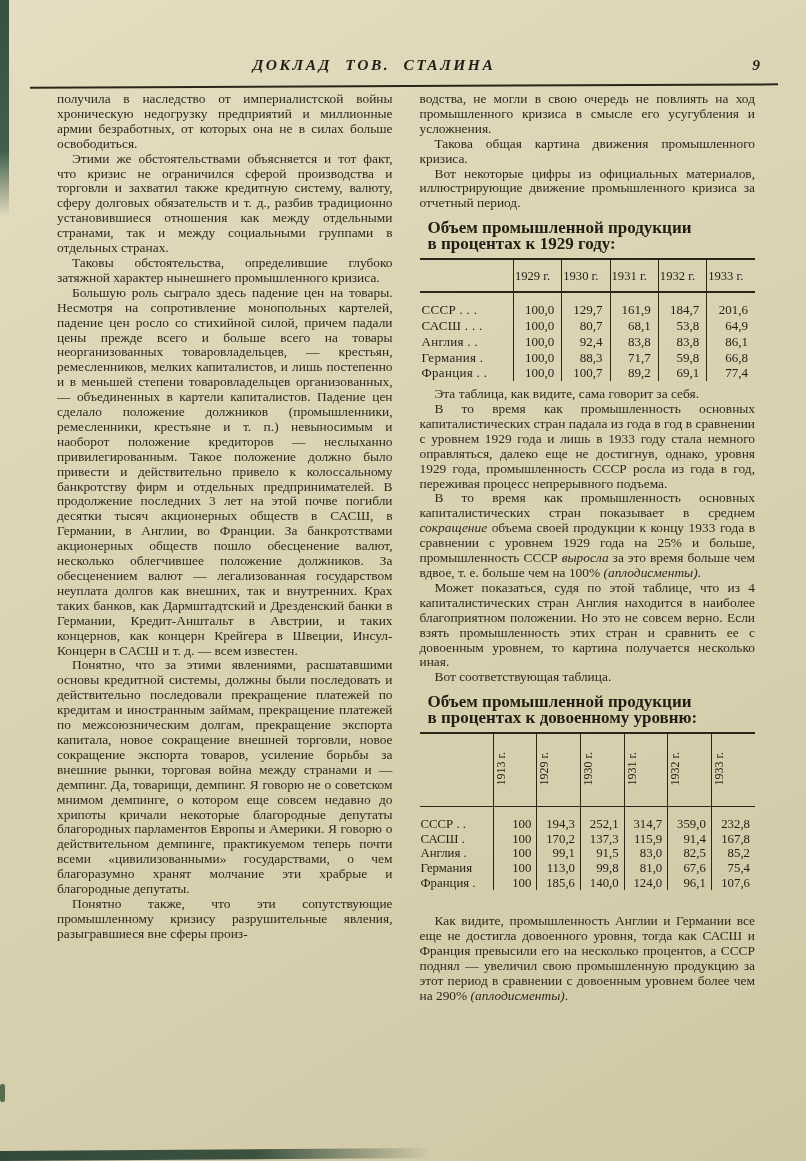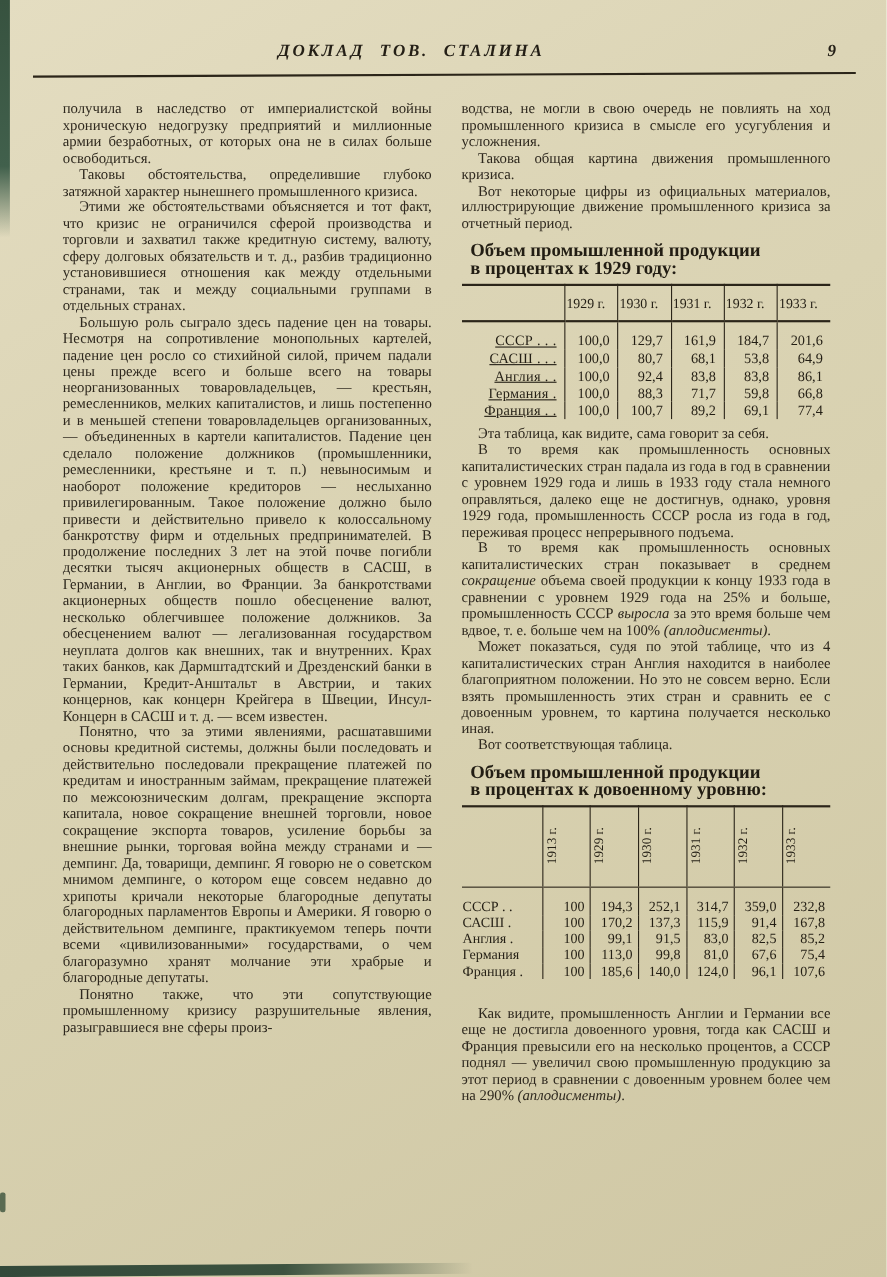--- a/index.html
+++ b/index.html
@@ -9,21 +9,21 @@
          background:linear-gradient(150deg,#e4ddc1 0%,#dcd5b6 30%,#d8d1b0 55%,#cfc7a4 100%);
          color:#2c261c;}
   
   .strip-left{position:absolute;left:0;top:0;width:9px;height:216px;
               background:linear-gradient(to bottom,#37523f 0%,#41604c 70%,rgba(65,96,76,0) 100%);}
   .strip-left-small{position:absolute;left:0;top:1084px;width:5px;height:18px;background:#5a6b52;border-radius:2px;}
   .strip-bottom{position:absolute;left:0;bottom:0;width:430px;height:10px;
               background:linear-gradient(to right,#33493a 0%,#3c523f 60%,rgba(60,82,63,0) 100%);
               transform:rotate(-0.4deg);transform-origin:left bottom;}
   
-  .running-head{position:absolute;top:38px;left:30px;right:28px;height:34px;}
+  .running-head{position:absolute;top:56px;left:30px;right:28px;height:34px;}
   .doc-title{position:absolute;left:0;right:60px;top:0;text-align:center;
              font-style:italic;font-weight:bold;font-size:15.5px;letter-spacing:2.5px;
              word-spacing:7px;color:#241f16;}
   .page-number{position:absolute;right:18px;top:0;font-style:italic;font-weight:bold;
                font-size:15.5px;color:#241f16;}
   .head-rule{position:absolute;left:0;right:0;top:29px;border-top:2.6px solid #2b2519;
              transform:rotate(-0.25deg);}
   
   .columns{position:absolute;top:92px;left:57px;right:51px;bottom:12px;
            display:flex;gap:27px;overflow:hidden;}
@@ -34,21 +34,21 @@
   
   .tbl-title{margin:9px 8px 7px;text-align:left;font-weight:bold;
              font-size:17px;line-height:15.5px;color:#221d13;text-indent:0;}
   table{width:100%;border-collapse:collapse;color:#231e14;table-layout:fixed;}
   table.t1{border-top:2.3px solid #2b2519;margin-bottom:6px;}
   .t1 th{border-bottom:2px solid #2b2519;font-weight:normal;font-size:12.6px;
          padding:9px 1px 7px;white-space:nowrap;}
   .t1 th+th,.t1 td+td{border-left:1.4px solid #2b2519;}
   .t1 td{font-size:13px;text-align:right;padding:0 7px 0 0;line-height:15.8px;white-space:nowrap;}
   .t1 tr.first td{padding-top:9px;}
-  .t1 td.lbl{text-align:right;padding-left:2px;letter-spacing:0.3px;text-decoration:underline;}
+  .t1 td.lbl{text-align:left;padding-left:2px;letter-spacing:0.3px;}
   table.t2{border-top:2.3px solid #2b2519;margin-bottom:24px;}
   .t2 th{border-bottom:1.8px solid #2b2519;font-weight:normal;height:66px;
          vertical-align:middle;padding:3px 0;}
   .t2 th+th,.t2 td+td{border-left:1.4px solid #2b2519;}
   .t2 .vert{display:inline-block;writing-mode:vertical-rl;transform:rotate(180deg);
             font-size:12px;white-space:nowrap;}
   .t2 td{font-size:12.8px;text-align:right;padding:0 5px 0 0;line-height:14.6px;white-space:nowrap;}
   .t2 tr.first td{padding-top:10px;}
   .t2 td.lbl{text-align:left;padding-left:1px;}
 </style>
@@ -63,22 +63,22 @@
   <div class="running-head">
     <div class="doc-title">ДОКЛАД ТОВ. СТАЛИНА</div>
     <div class="page-number">9</div>
     <div class="head-rule"></div>
   </div>
 
   <div class="columns">
 
     <div class="col">
       <p class="cont">получила в наследство от империалистской войны хроническую недогрузку предприятий и миллионные армии безработных, от которых она не в силах больше освободиться.</p>
+      <p>Этими же обстоятельствами объясняется и тот факт, что кризис не ограничился сферой производства и торговли и захватил также кредитную систему, валюту, сферу долговых обязательств и т. д., разбив традиционно установившиеся отношения как между отдельными странами, так и между социальными группами в отдельных странах.</p>
       <p>Таковы обстоятельства, определившие глубоко затяжной характер нынешнего промышленного кризиса.</p>
-      <p>Этими же обстоятельствами объясняется и тот факт, что кризис не ограничился сферой производства и торговли и захватил также кредитную систему, валюту, сферу долговых обязательств и т. д., разбив традиционно установившиеся отношения как между отдельными странами, так и между социальными группами в отдельных странах.</p>
       <p>Большую роль сыграло здесь падение цен на товары. Несмотря на сопротивление монопольных картелей, падение цен росло со стихийной силой, причем падали цены прежде всего и больше всего на товары неорганизованных товаровладельцев, — крестьян, ремесленников, мелких капиталистов, и лишь постепенно и в меньшей степени товаровладельцев организованных, — объединенных в картели капиталистов. Падение цен сделало положение должников (промышленники, ремесленники, крестьяне и т. п.) невыносимым и наоборот положение кредиторов — неслыханно привилегированным. Такое положение должно было привести и действительно привело к колоссальному банкротству фирм и отдельных предпринимателей. В продолжение последних 3 лет на этой почве погибли десятки тысяч акционерных обществ в САСШ, в Германии, в Англии, во Франции. За банкротствами акционерных обществ пошло обесценение валют, несколько облегчившее положение должников. За обесценением валют — легализованная государством неуплата долгов как внешних, так и внутренних. Крах таких банков, как Дармштадтский и Дрезденский банки в Германии, Кредит-Анштальт в Австрии, и таких концернов, как концерн Крейгера в Швеции, Инсул-Концерн в САСШ и т. д. — всем известен.</p>
       <p>Понятно, что за этими явлениями, расшатавшими основы кредитной системы, должны были последовать и действительно последовали прекращение платежей по кредитам и иностранным займам, прекращение платежей по межсоюзническим долгам, прекращение экспорта капитала, новое сокращение внешней торговли, новое сокращение экспорта товаров, усиление борьбы за внешние рынки, торговая война между странами и — демпинг. Да, товарищи, демпинг. Я говорю не о советском мнимом демпинге, о котором еще совсем недавно до хрипоты кричали некоторые благородные депутаты благородных парламентов Европы и Америки. Я говорю о действительном демпинге, практикуемом теперь почти всеми «цивилизованными» государствами, о чем благоразумно хранят молчание эти храбрые и благородные депутаты.</p>
       <p>Понятно также, что эти сопутствующие промышленному кризису разрушительные явления, разыгравшиеся вне сферы произ-</p>
     </div>
 
     <div class="col">
       <p class="cont">водства, не могли в свою очередь не повлиять на ход промышленного кризиса в смысле его усугубления и усложнения.</p>
       <p>Такова общая картина движения промышленного кризиса.</p>
       <p>Вот некоторые цифры из официальных материалов, иллюстрирующие движение промышленного кризиса за отчетный период.</p>
 

